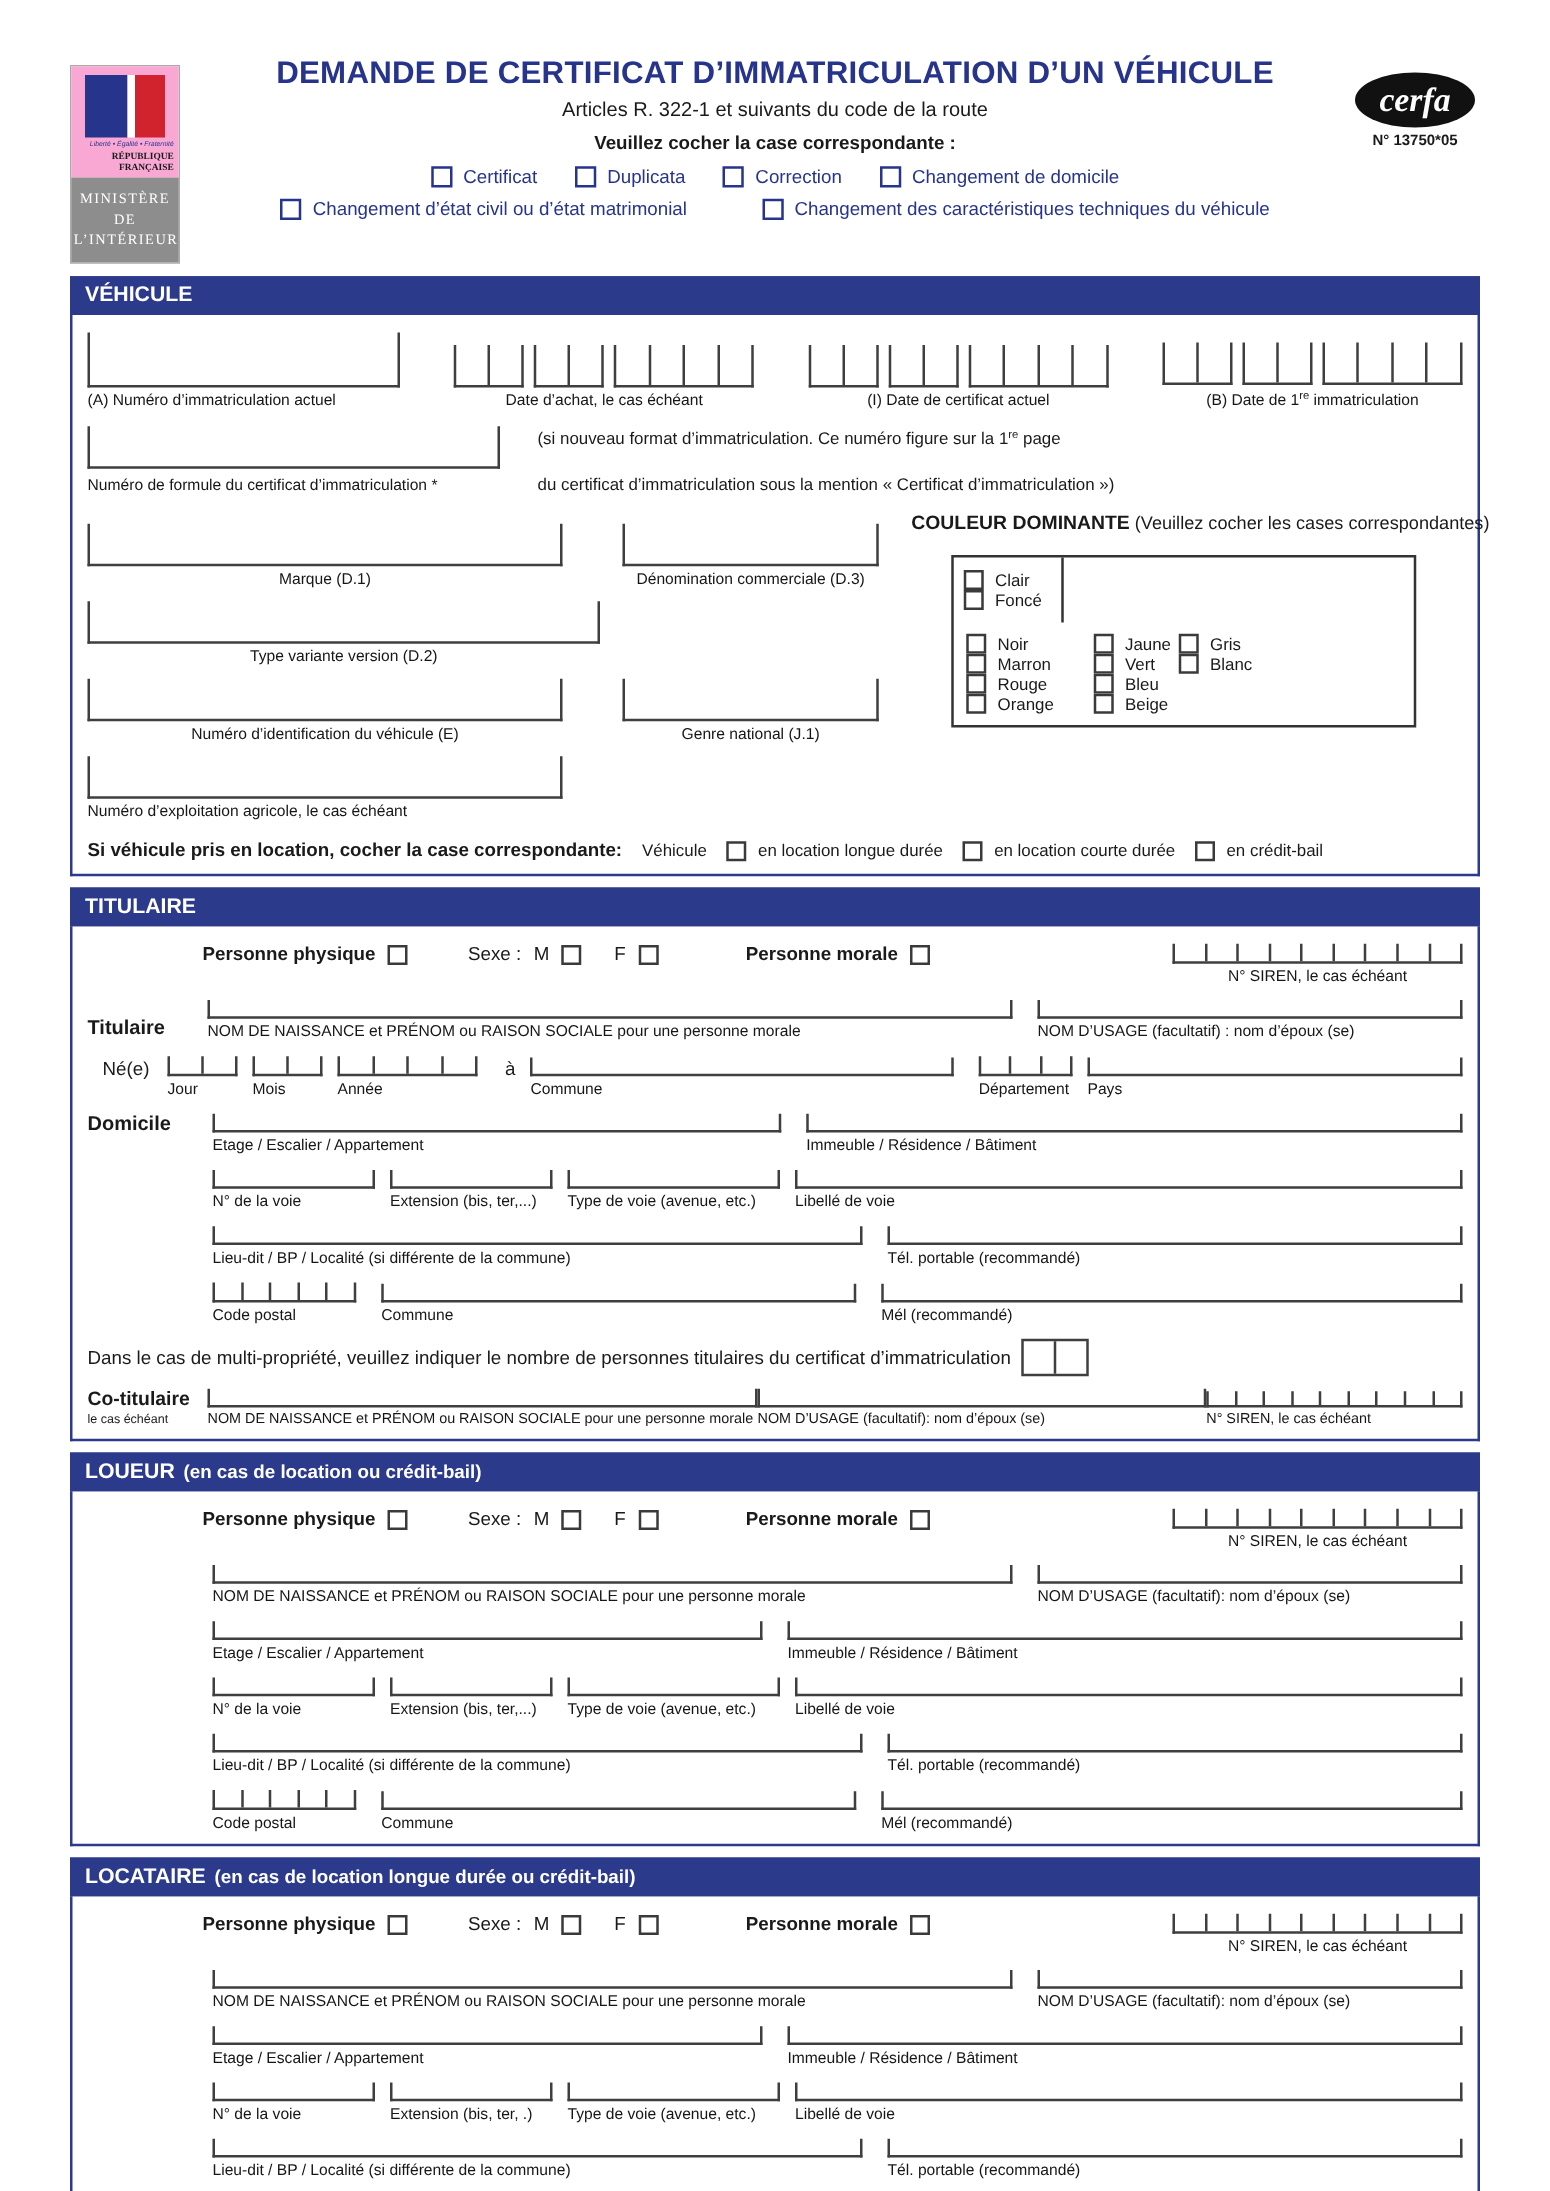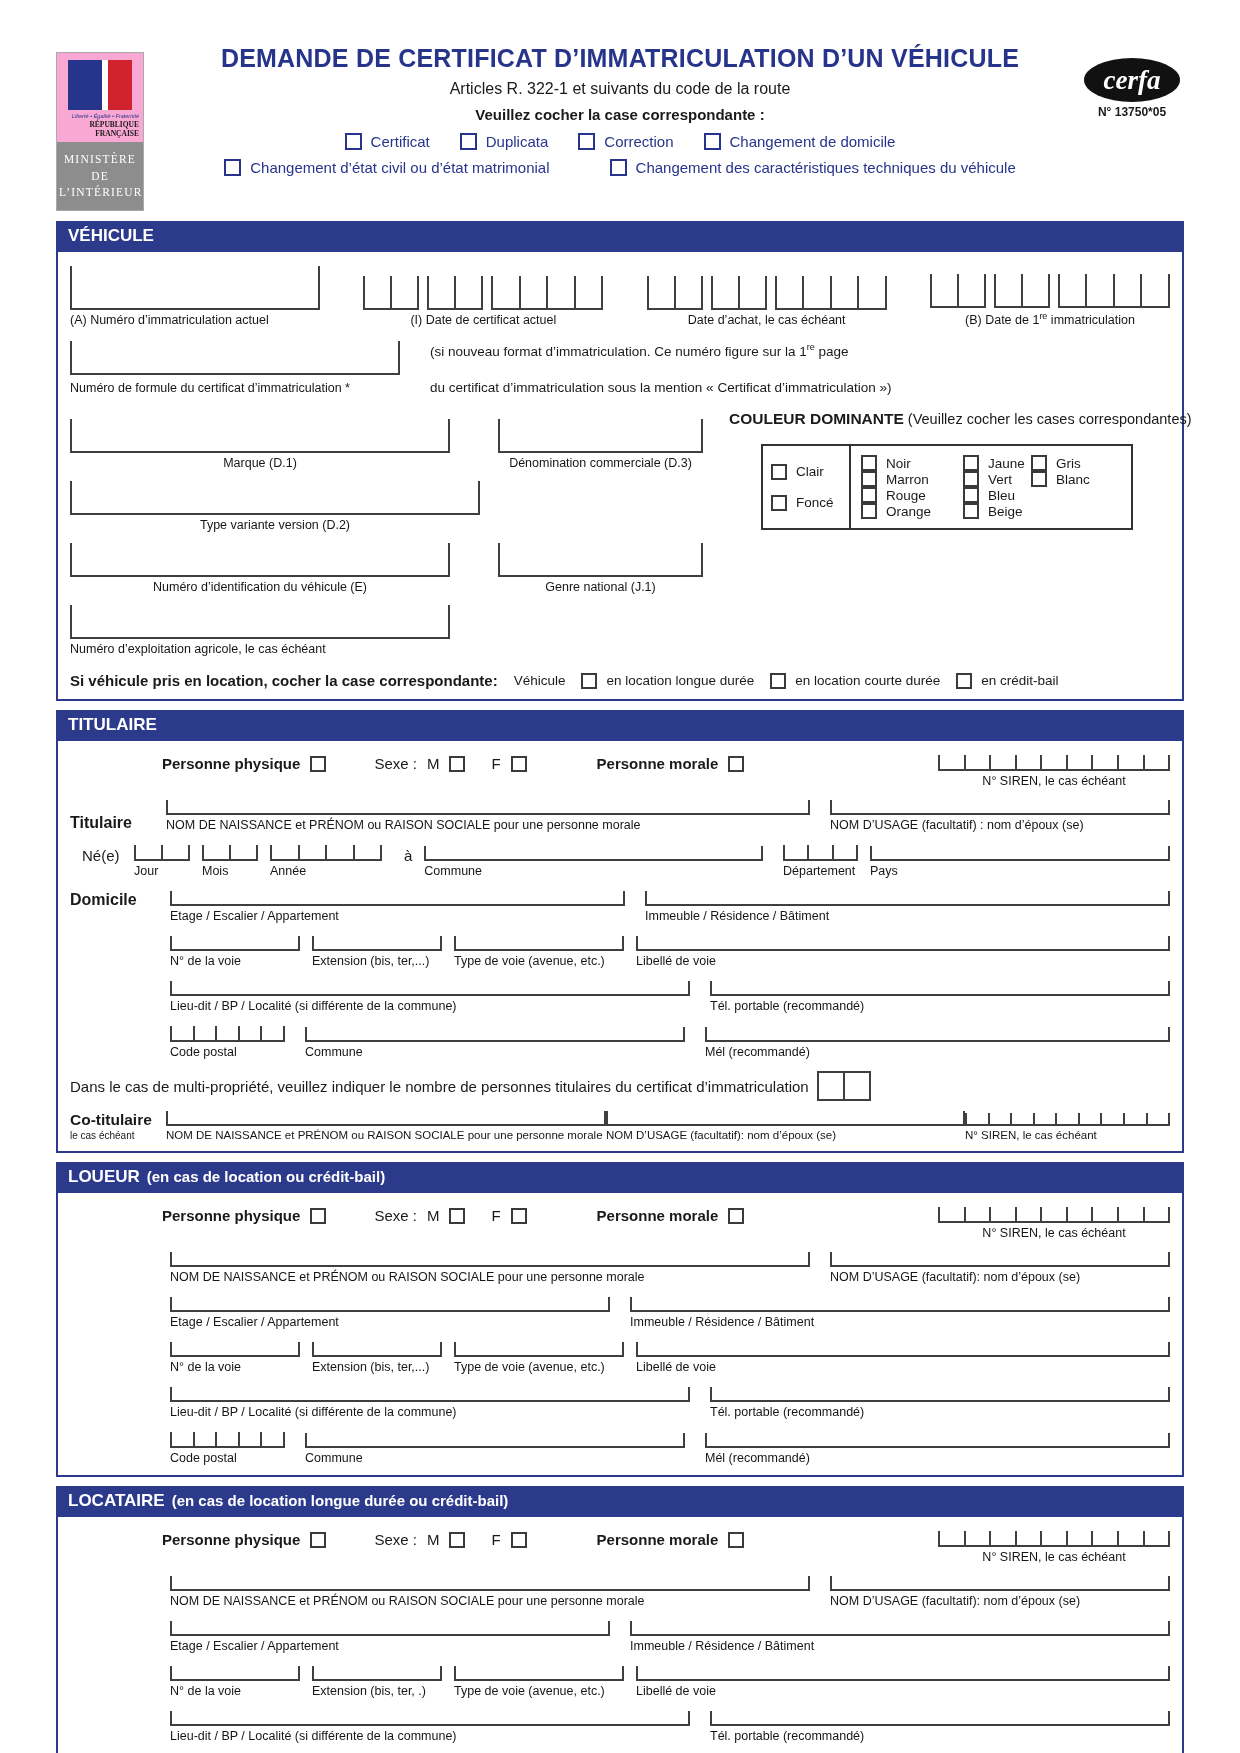--- a/index.html
+++ b/index.html
@@ -65,21 +65,21 @@
   .dategrp { display: flex; gap: 8px; }
   .w56 { width: 56px; } .w112 { width: 112px; }
   .vrow2 { display: grid; grid-template-columns: 348px 1fr; margin-top: 14px; row-gap: 3px; }
   .note { font-size: 13.5px; margin-left: 12px; line-height: 1.5; }
   .vcols { display: flex; margin-top: 10px; }
   .vleft { width: 650px; }
   .vpair { display: flex; gap: 48px; margin-top: 11px; align-items: flex-end; }
   .vright { flex: 1; padding-left: 26px; }
   .ctitle { font-size: 14.5px; margin-top: 2px; white-space: nowrap; }
   .ctitle b { font-size: 15.5px; }
-  .ctable { display: flex; border: 2px solid #333; width: 372px; margin-top: 16px; margin-left: 32px; }
+  .ctable { display: flex; border: 2px solid #333; width: 372px; margin-top: 16px; margin-left: 32px; flex-direction: column; }
   .cshade { width: 88px; border-right: 2px solid #333; display: flex; flex-direction: column;
             justify-content: space-around; padding: 10px 8px; }
   .cgrid { flex: 1; display: flex; flex-direction: column; justify-content: space-between; padding: 9px 10px; }
   .crow { display: flex; }
   .crow .citem:nth-child(1) { width: 102px; } .crow .citem:nth-child(2) { width: 68px; }
   .citem { display: inline-flex; align-items: center; gap: 9px; font-size: 13.5px; white-space: nowrap; }
   .vloc { display: flex; align-items: center; gap: 16px; margin-top: 16px; font-size: 13.5px; flex-wrap: nowrap; }
   .vloc .lead { font-size: 15px; font-weight: bold; }
 
   
@@ -190,40 +190,40 @@
                 <span></span>
                 <span></span>
               </div>
             <div class="comb t34 w112">
                 <span></span>
                 <span></span>
                 <span></span>
                 <span></span>
               </div>
           </div>
-          <div class="flabel c">(I) Date de certificat actuel</div>
+          <div class="flabel c">Date d’achat, le cas échéant</div>
         </div>
         <div class="fg">
           <div class="dategrp">
             <div class="comb t34 w56">
                 <span></span>
                 <span></span>
               </div>
             <div class="comb t34 w56">
                 <span></span>
                 <span></span>
               </div>
             <div class="comb t34 w112">
                 <span></span>
                 <span></span>
                 <span></span>
                 <span></span>
               </div>
           </div>
-          <div class="flabel c">Date d’achat, le cas échéant</div>
+          <div class="flabel c">(I) Date de certificat actuel</div>
         </div>
         <div class="fg">
           <div class="dategrp">
             <div class="comb t34 w56">
                 <span></span>
                 <span></span>
               </div>
             <div class="comb t34 w56">
                 <span></span>
                 <span></span>

